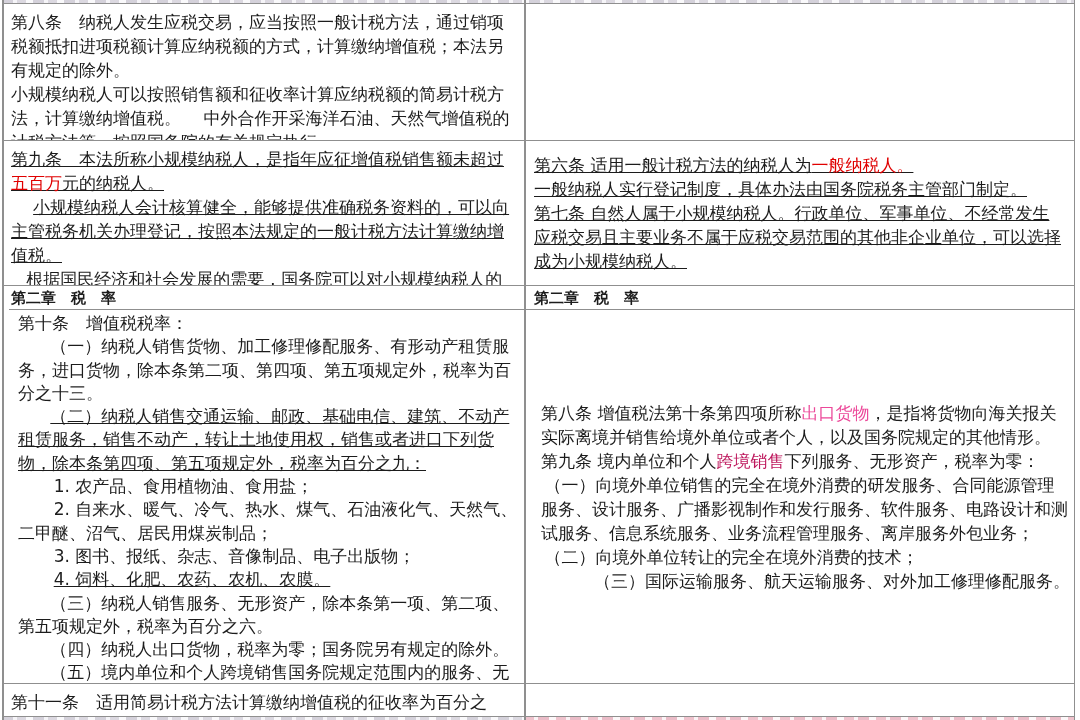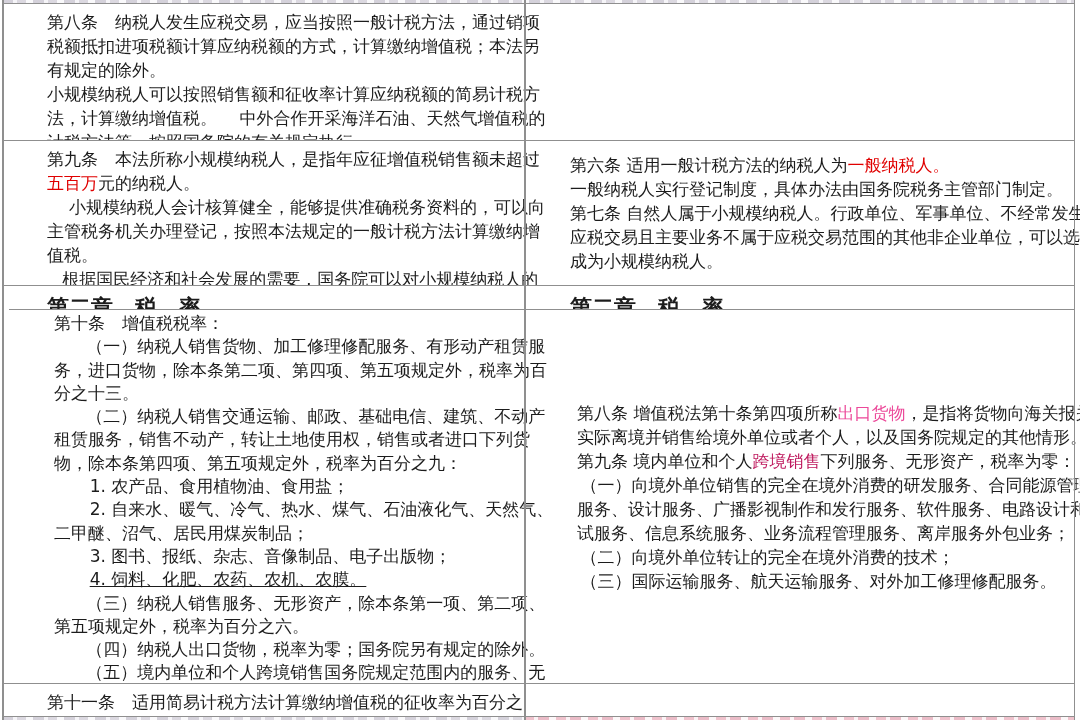--- a/index.html
+++ b/index.html
@@ -9,29 +9,29 @@
     color:#1c1c1c;
     font-size:17px;
     line-height:24px;
     position:relative;
   }
   .table { position:absolute; left:2px; top:0; width:1073px; height:720px; }
   .vline { position:absolute; top:0; bottom:0; width:1.5px; background:#8f8f8f; z-index:5; }
   .vline-left   { left:0; }
   .vline-mid    { left:522px; }
   .vline-right  { left:1071.5px; }
-  .row { display:grid; grid-template-columns:522px 551px; border-top:1px solid #8f8f8f;padding-left:36px; }
+  .row { display:grid; grid-template-columns:522px 551px; border-top:1px solid #8f8f8f; }
   .r1 { height:137px; }
-  .r2 { height:145px; }
+  .r2 { height:145px;text-decoration:underline; }
   .r3 { height:24px; }
   .r4 { height:374px;margin-left:7px; }
   .r5 { height:33px; }
   .cell { overflow:hidden; padding:6px 12px 0 9px; }
   .cell-right { padding-left:10px; }
-  .r3 .cell { font-weight:bold; font-size:22px; line-height:22px; padding-top:1px;margin-top:10px; }
+  .r3 .cell { font-weight:bold; font-size:15px; line-height:22px; padding-top:1px; }
   .r4 .cell-left { line-height:23.3px; padding-top:2px; }
   .v-center { display:flex; flex-direction:column; justify-content:center; padding-top:0; }
   .para { text-align:left; }
   
   .strip-top { height:3px; }
   .strip-bottom { height:4px; border-top:1px solid #8f8f8f; display:grid; grid-template-columns:522px 551px; }
   .smear-gray {
     height:100%;
     background:repeating-linear-gradient(90deg,#aaa4b6 0 11px,#eceaf1 11px 15px,#b8b2c2 15px 24px,#f4f3f7 24px 31px);
     opacity:.5;
@@ -78,35 +78,35 @@
       </div>
     <div class="cell cell-right">
         <div class="para"><span style="font-weight: bold;">第二章　税　率</span></div>
       </div>
   </div>
 
   <div class="row r4">
     <div class="cell cell-left">
         <div class="para"><span>第十条　增值税税率：</span></div>
         <div class="para" style="text-indent: 1.9em;"><span>（一）纳税人销售货物、加工修理修配服务、有形动产租赁服务，进口货物，除本条第二项、第四项、第五项规定外，税率为百分之十三。</span></div>
-        <div class="para" style="text-indent: 1.9em;"><span>（二）纳税人销售交通运输、邮政、基础电信、建筑、不动产租赁服务，销售不动产，转让土地使用权，销售或者进口下列货物，除本条第四项、第五项规定外，税率为百分之九：</span></div>
+        <div class="para" style="text-indent: 1.9em; text-decoration: underline;"><span>（二）纳税人销售交通运输、邮政、基础电信、建筑、不动产租赁服务，销售不动产，转让土地使用权，销售或者进口下列货物，除本条第四项、第五项规定外，税率为百分之九：</span></div>
         <div class="para" style="text-indent: 2.1em;"><span>1. 农产品、食用植物油、食用盐；</span></div>
         <div class="para" style="text-indent: 2.1em;"><span>2. 自来水、暖气、冷气、热水、煤气、石油液化气、天然气、二甲醚、沼气、居民用煤炭制品；</span></div>
         <div class="para" style="text-indent: 2.1em;"><span>3. 图书、报纸、杂志、音像制品、电子出版物；</span></div>
         <div class="para" style="text-indent: 2.1em; text-decoration: underline;"><span>4. 饲料、化肥、农药、农机、农膜。</span></div>
         <div class="para" style="text-indent: 1.9em;"><span>（三）纳税人销售服务、无形资产，除本条第一项、第二项、第五项规定外，税率为百分之六。</span></div>
         <div class="para" style="text-indent: 1.9em;"><span>（四）纳税人出口货物，税率为零；国务院另有规定的除外。</span></div>
         <div class="para" style="text-indent: 1.9em;"><span>（五）境内单位和个人跨境销售国务院规定范围内的服务、无形资产，税率为零。</span></div>
       </div>
     <div class="cell cell-right v-center">
         <div class="para"><span>第八条 增值税法第十条第四项所称</span><span style="color: #ec4899;">出口货物</span><span>，是指将货物向海关报关实际离境并销售给境外单位或者个人，以及国务院规定的其他情形。</span></div>
         <div class="para"><span>第九条 境内单位和个人</span><span style="color: #be185d;">跨境销售</span><span>下列服务、无形资产，税率为零：</span></div>
         <div class="para" style="text-indent: 0.2em;"><span>（一）向境外单位销售的完全在境外消费的研发服务、合同能源管理服务、设计服务、广播影视制作和发行服务、软件服务、电路设计和测试服务、信息系统服务、业务流程管理服务、离岸服务外包业务；</span></div>
         <div class="para" style="text-indent: 0.2em;"><span>（二）向境外单位转让的完全在境外消费的技术；</span></div>
-        <div class="para" style="text-indent: 0.2em;"><span>（三）国际运输服务、航天运输服务、对外加工修理修配服务。</span></div>
+        <div class="para" style="text-indent: 0.2em; text-align: right;"><span>（三）国际运输服务、航天运输服务、对外加工修理修配服务。</span></div>
       </div>
   </div>
 
   <div class="row r5">
     <div class="cell cell-left">
         <div class="para"><span>第十一条　适用简易计税方法计算缴纳增值税的征收率为百分之三。</span></div>
       </div>
     <div class="cell cell-right"></div>
   </div>
 

